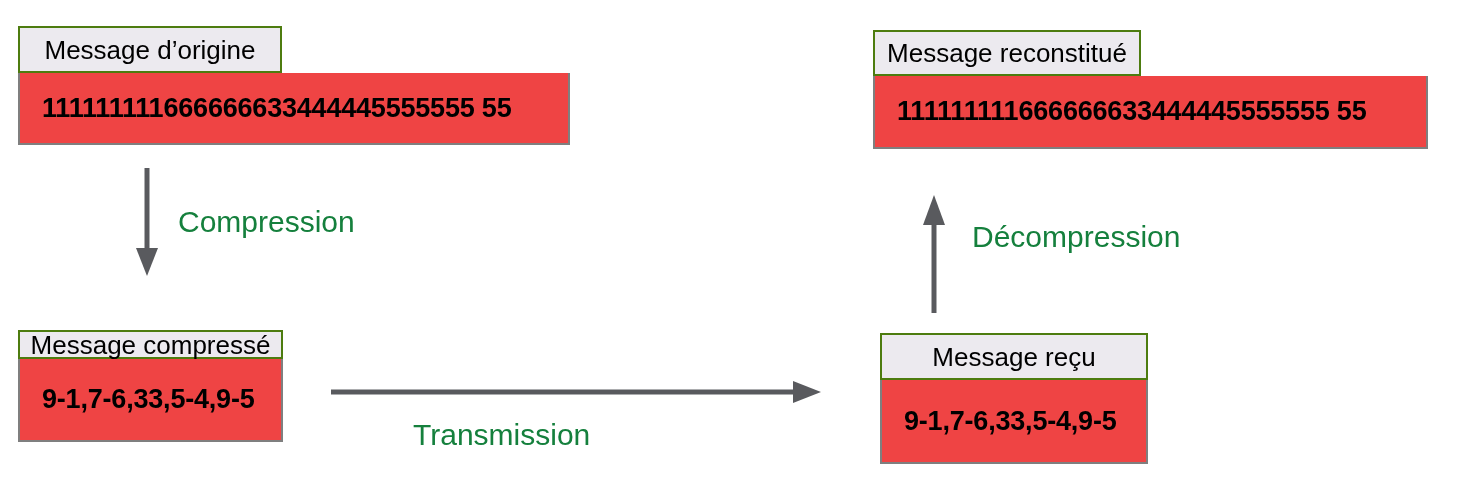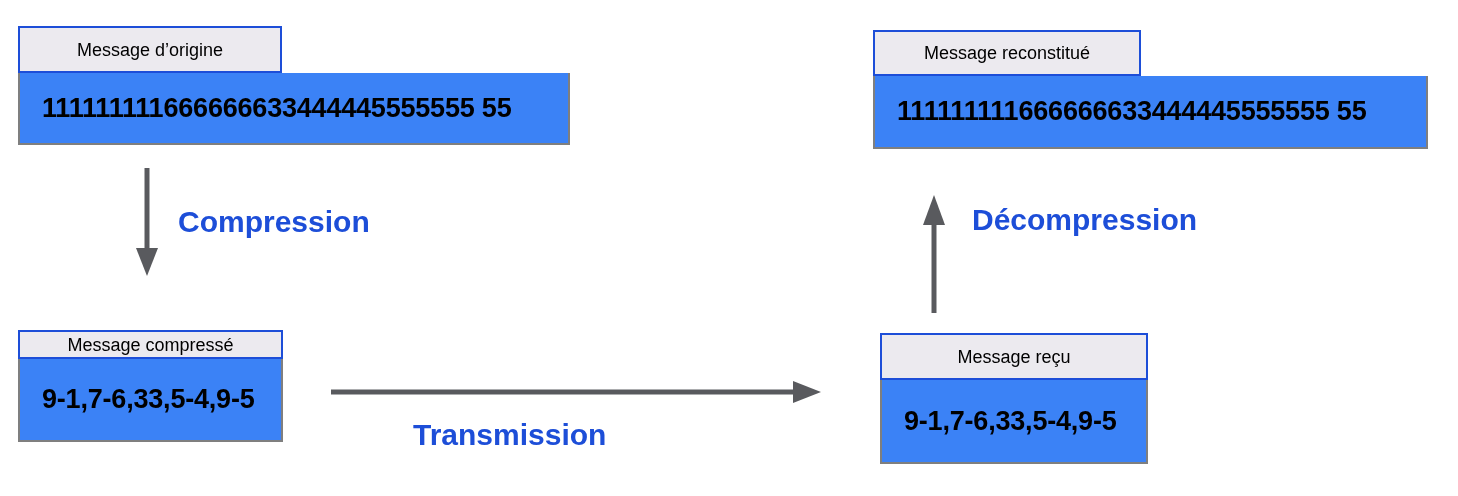--- a/index.html
+++ b/index.html
@@ -19,32 +19,32 @@
     height: 496px;
   }
 
   
   .msg-group {
     position: absolute;
   }
   .msg-header {
     box-sizing: border-box;
     background: #eceaef;
-    border: 2px solid #1d4ed8;
+    border: 2px solid #4d7c0f;
     color: #000000;
-    font-size: 18px;
+    font-size: 26px;
     line-height: 1;
     display: flex;
     align-items: center;
     justify-content: center;
     white-space: nowrap;
   }
   .msg-body {
     box-sizing: border-box;
-    background: #3b82f6;
+    background: #ef4444;
     border: 2px solid #7f7f7f;
     border-top: none;
     color: #000000;
     font-size: 27px;
     font-weight: bold;
     line-height: 1;
     display: flex;
     align-items: center;
     letter-spacing: -0.2px;
     white-space: nowrap;
@@ -68,35 +68,35 @@
   #box-recu .msg-header{ width: 268px; height: 47px; }
   #box-recu .msg-body  { width: 268px; height: 84px; }
 
   
   .arrow-svg {
     position: absolute;
     overflow: visible;
   }
   .arrow-label {
     position: absolute;
-    color: #1d4ed8;
+    color: #15803d;
     font-size: 30px;
-    font-weight: bold;
+    font-weight: normal;
     line-height: 1;
     white-space: nowrap;
   }
 
   #arrow-compression      { left: 135px; top: 168px; }
   #label-compression      { left: 178px; top: 207px; }
 
   #arrow-transmission     { left: 331px; top: 380px; }
   #label-transmission     { left: 413px; top: 420px; }
 
   #arrow-decompression    { left: 922px; top: 193px; }
-  #label-decompression    { left: 972px; top: 205px; }
+  #label-decompression    { left: 972px; top: 222px; }
 </style>
 </head>
 <body>
 
 <div class="canvas">
 
   <div class="msg-group" id="box-origine">
     <div class="msg-header">Message d’origine</div>
     <div class="msg-body">111111111666666633444445555555 55</div>
   </div>

